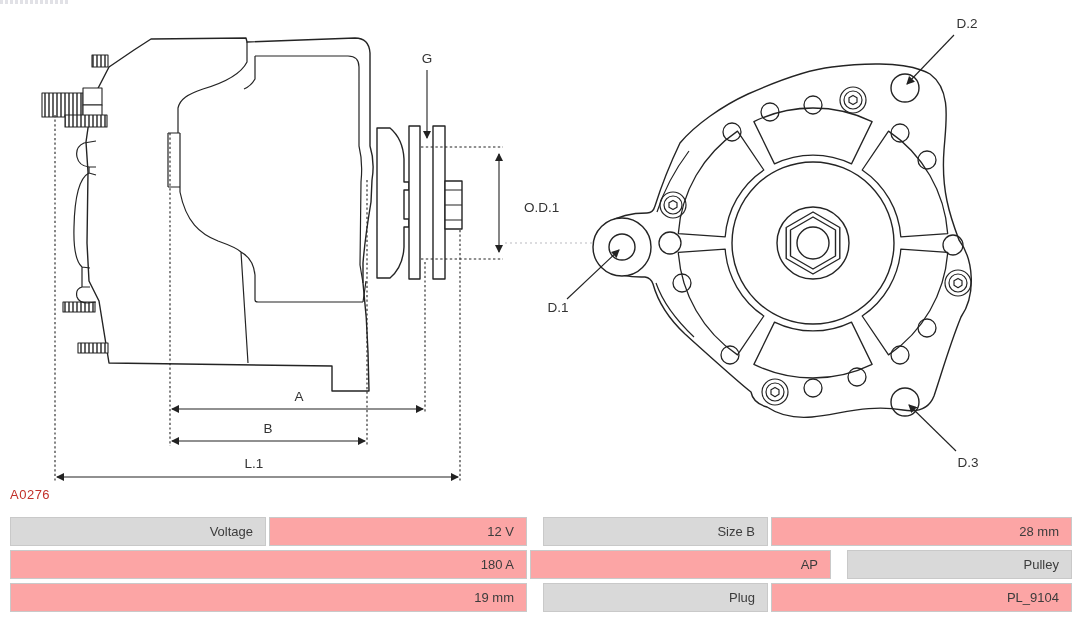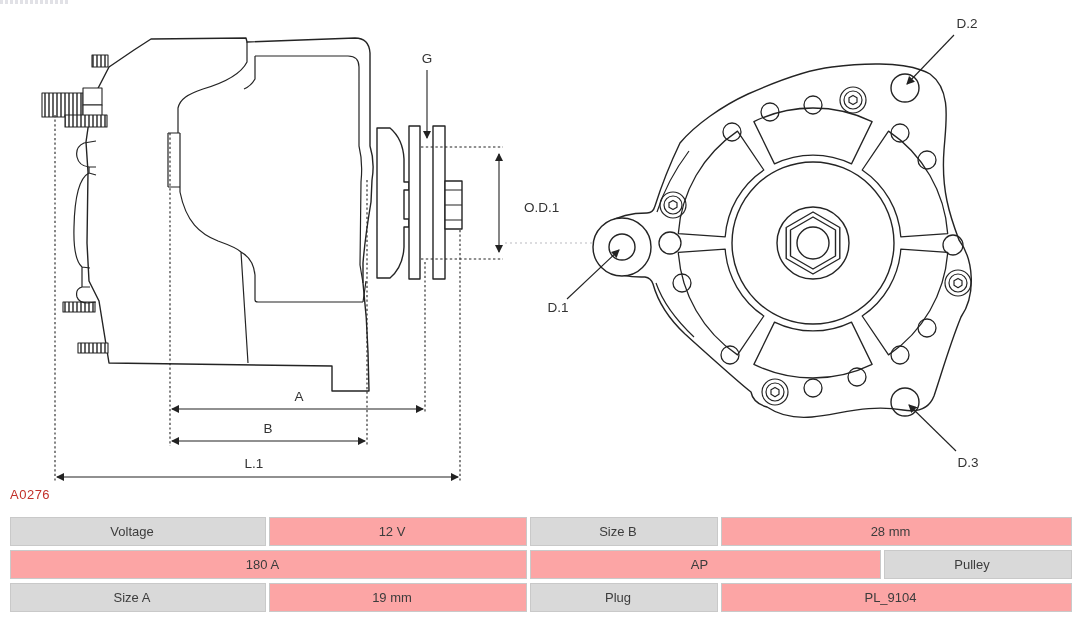--- a/index.html
+++ b/index.html
@@ -10,25 +10,25 @@
   #drawing{position:absolute;left:0;top:0;}
   svg text{font-family:"Liberation Sans",sans-serif;fill:#333;font-size:13.5px;}
   .part-number{position:absolute;left:10px;top:487px;font-size:13px;letter-spacing:.5px;
      color:#c2302a;font-weight:400;}
   .spec-tables{position:absolute;top:517px;left:0;width:1080px;}
   .spec-table{position:absolute;top:0;}
   .spec-table.left{left:10px;width:517px;}
   .spec-table.right{left:530px;width:542px;}
   .spec-row{display:flex;gap:3px;margin-bottom:4px;height:29px;}
   .cell{box-sizing:border-box;border:1px solid #c9c9c9;font-size:13px;color:#3c3c3c;
-     line-height:27px;text-align:center;padding-right:12px;}
+     line-height:27px;text-align:right;padding-right:12px;}
   .cell.label{background:#d9d9d9;}
   .cell.value{background:#fca5a5;flex:1;}
   .spec-table.left .cell.label{width:256px;}
-  .spec-table.right .cell.label{width:188px;}
+  .spec-table.right .cell.label{width:225px;margin-left:13px;}
 </style>
 </head>
 <body>
 
 <div id="page">
 
   <div id="watermark"></div>
 
   <svg id="drawing" width="1080" height="512" viewBox="0 0 1080 512">
     <defs>
@@ -217,21 +217,20 @@
   <div class="spec-tables">
     <div class="spec-table left">
       <div class="spec-row">
         <div class="cell label">Voltage</div>
         <div class="cell value">12 V</div>
       </div>
       <div class="spec-row">
         <div class="cell value">180 A</div>
       </div>
       <div class="spec-row">
-        <div class="cell label">Size A</div>
         <div class="cell value">19 mm</div>
       </div>
     </div>
     <div class="spec-table right">
       <div class="spec-row">
         <div class="cell label">Size B</div>
         <div class="cell value">28 mm</div>
       </div>
       <div class="spec-row">
         <div class="cell value">AP</div>

